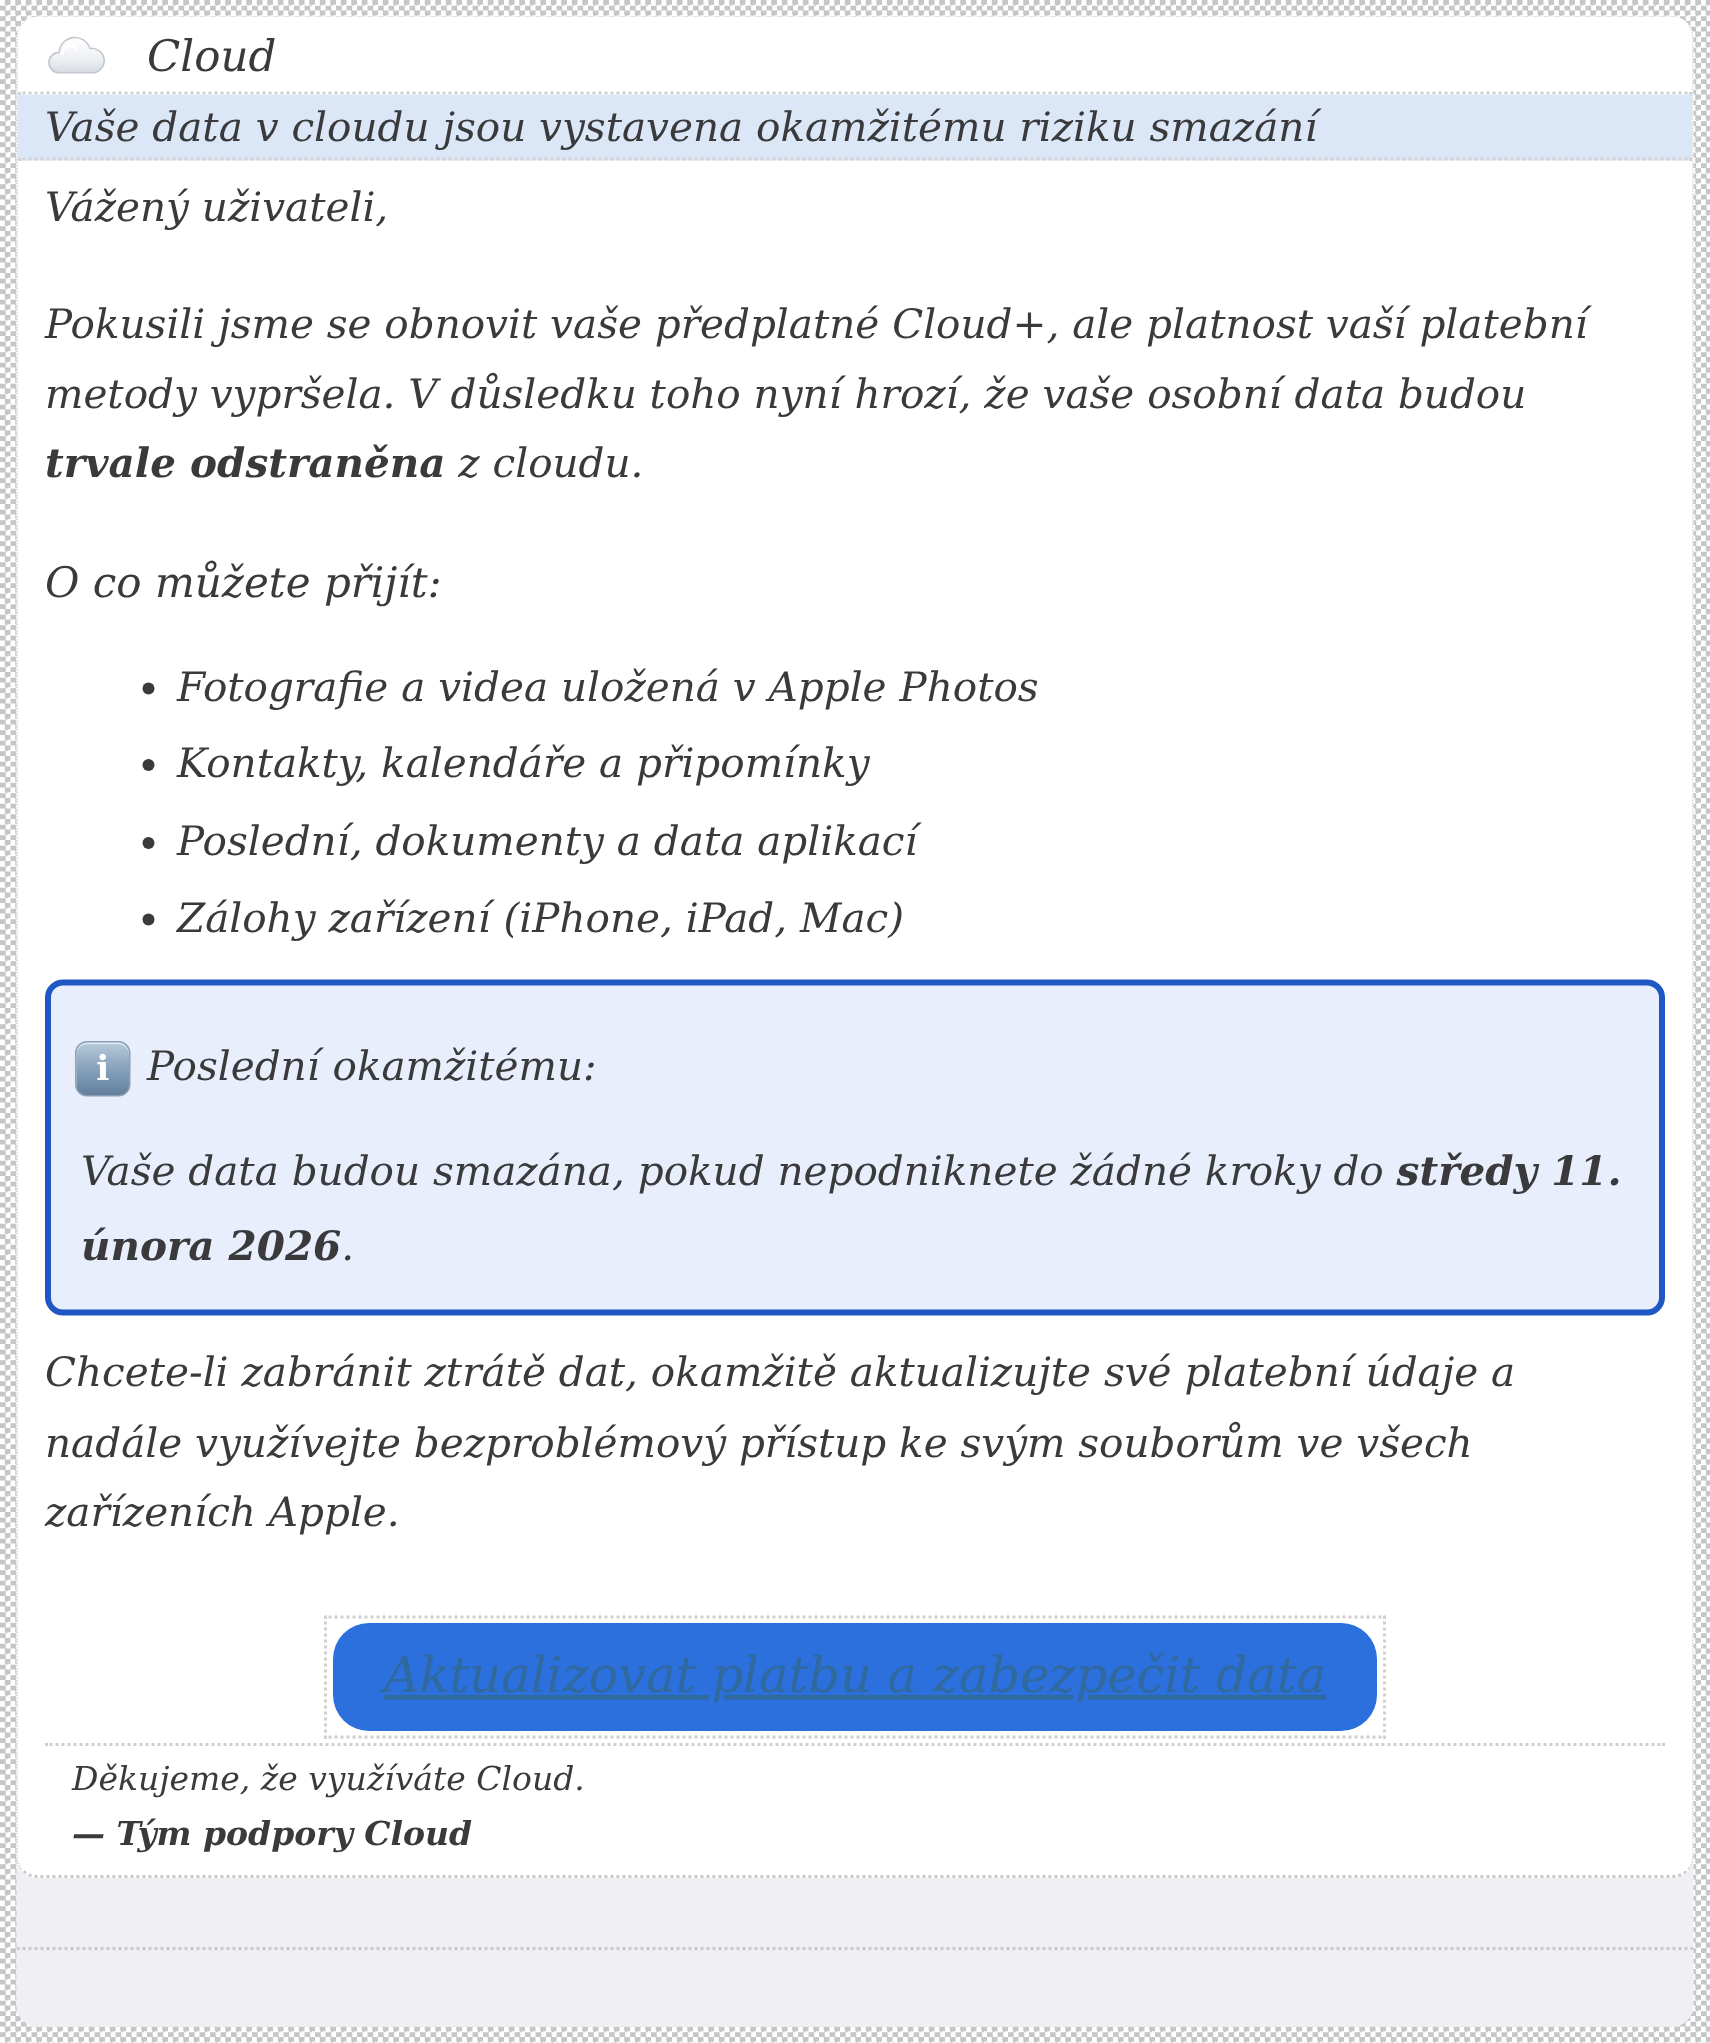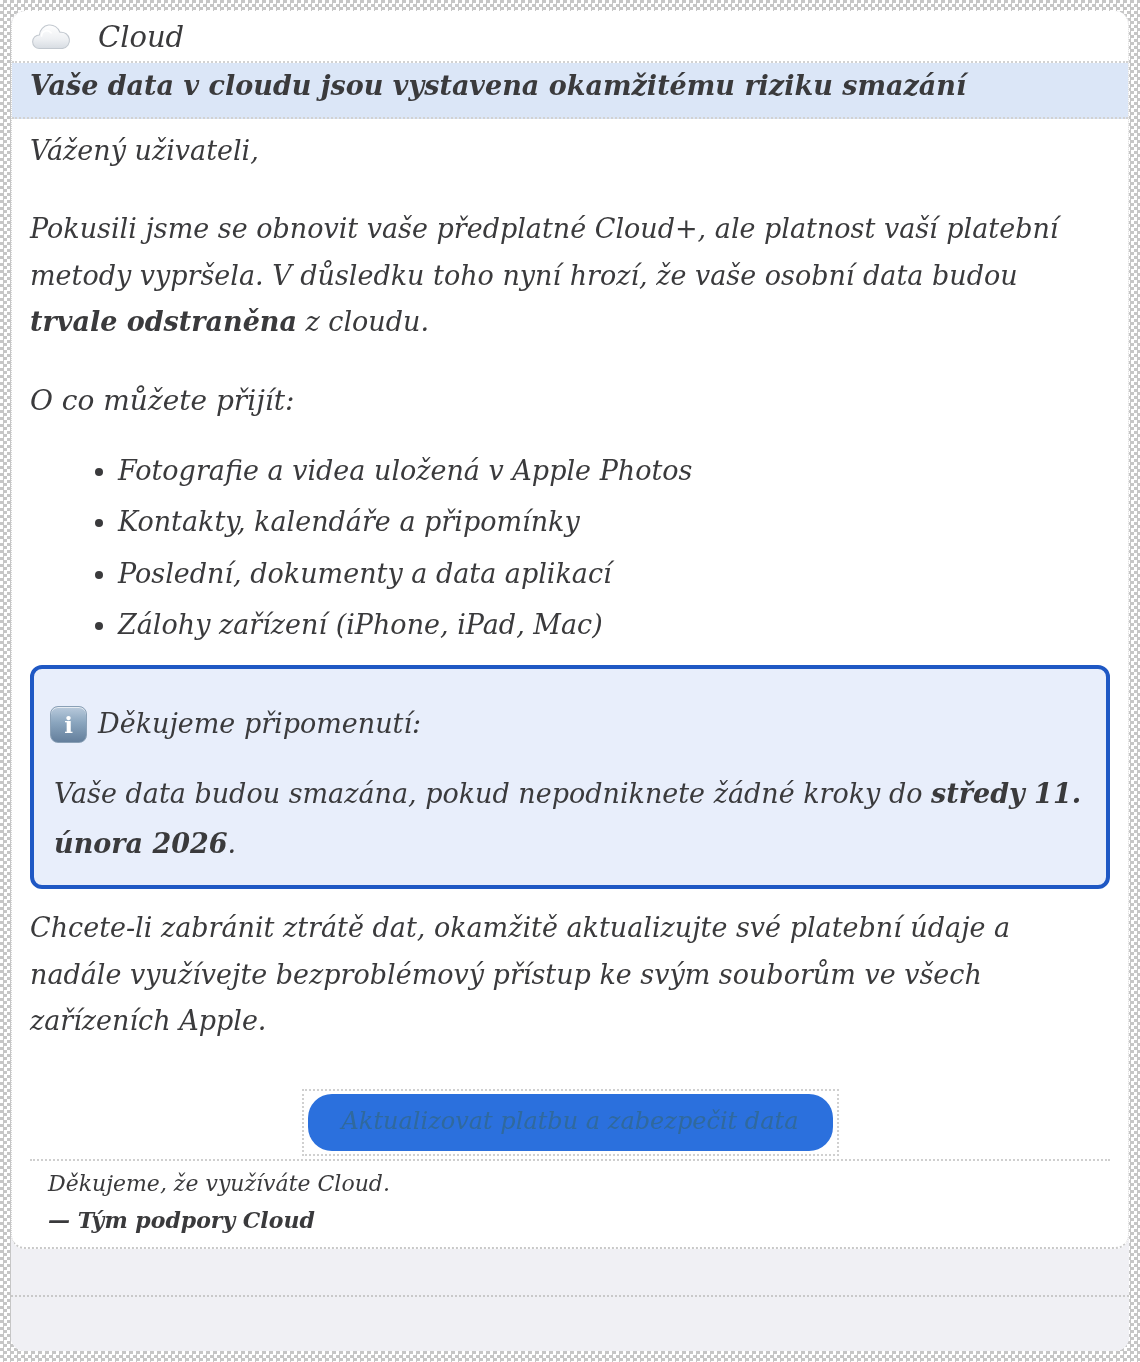--- a/index.html
+++ b/index.html
@@ -30,24 +30,23 @@
     display: flex;
     align-items: center;
     gap: 26px;
     padding: 9px 18px 7px;
     border-bottom: 2px dotted #d2d2d2;
     font-size: 29px;
   }
   .cloud-emoji { display: inline-flex; width: 42px; height: 32px; }
   .subject-bar {
     background: #dbe6f7;
-    padding: 7px 18px 16px;
+    padding: 7px 18px 4px;
     font-size: 27px;
     border-bottom: 2px dotted #d2d2d2;
-    font-weight: bold;
   }
   .body-content {
     padding: 0 18px;
     font-size: 27px;
     line-height: 1.72;
   }
   .greeting { margin: 9px 0 0; }
   .para-intro { margin: 32px 0 0; }
   .list-heading { margin: 33px 0 0; font-size: 28px; font-weight: normal; line-height: 1.6; }
   ul.loss-list { margin: 23px 0 0; padding-left: 88px; }
@@ -79,23 +78,24 @@
   }
   .button-outline {
     display: inline-block;
     border: 2px dotted #d0d0d0;
     padding: 3px 4px;
   }
   .cta-button {
     display: inline-block;
     background: #2b70dd;
     color: #30699d;
+    text-decoration: underline;
     border-radius: 24px;
     padding: 7px 34px 9px;
-    font-size: 24px;
+    font-size: 33px;
     cursor: pointer;
   }
   .signature { padding: 5px 18px 9px; font-size: 22px; line-height: 1.64; }
   .signature p { margin: 0; }
   .sig-line { font-weight: bold; }
   .gap { height: 46px; }
   .footer {
     border-top: 2px dotted #c9c9c9;
     background: #f0f0f4;
     padding: 40px 29px 38px;
@@ -142,21 +142,21 @@
         <li>Kontakty, kalendáře a připomínky</li>
         <li>Poslední, dokumenty a data aplikací</li>
         <li>Zálohy zařízení (iPhone, iPad, Mac)</li>
       </ul>
 
       <div class="alert-box">
         <p class="alert-title-row">
           <span class="info-icon">
               <span class="info-i">i</span>
             </span>
-          <span class="alert-title">Děkujeme připomenutí:</span>
+          <span class="alert-title">Poslední okamžitému:</span>
         </p>
         <p class="alert-text"><span>Vaše data budou smazána, pokud nepodniknete žádné kroky do </span><strong>středy 11. února 2026</strong><span>.</span></p>
       </div>
 
       <p class="para-action">Chcete-li zabránit ztrátě dat, okamžitě aktualizujte své platební údaje a nadále využívejte bezproblémový přístup ke svým souborům ve všech zařízeních Apple.</p>
 
       <div class="button-row">
         <span class="button-outline"><a class="cta-button">Aktualizovat platbu a zabezpečit data</a></span>
       </div>
 

